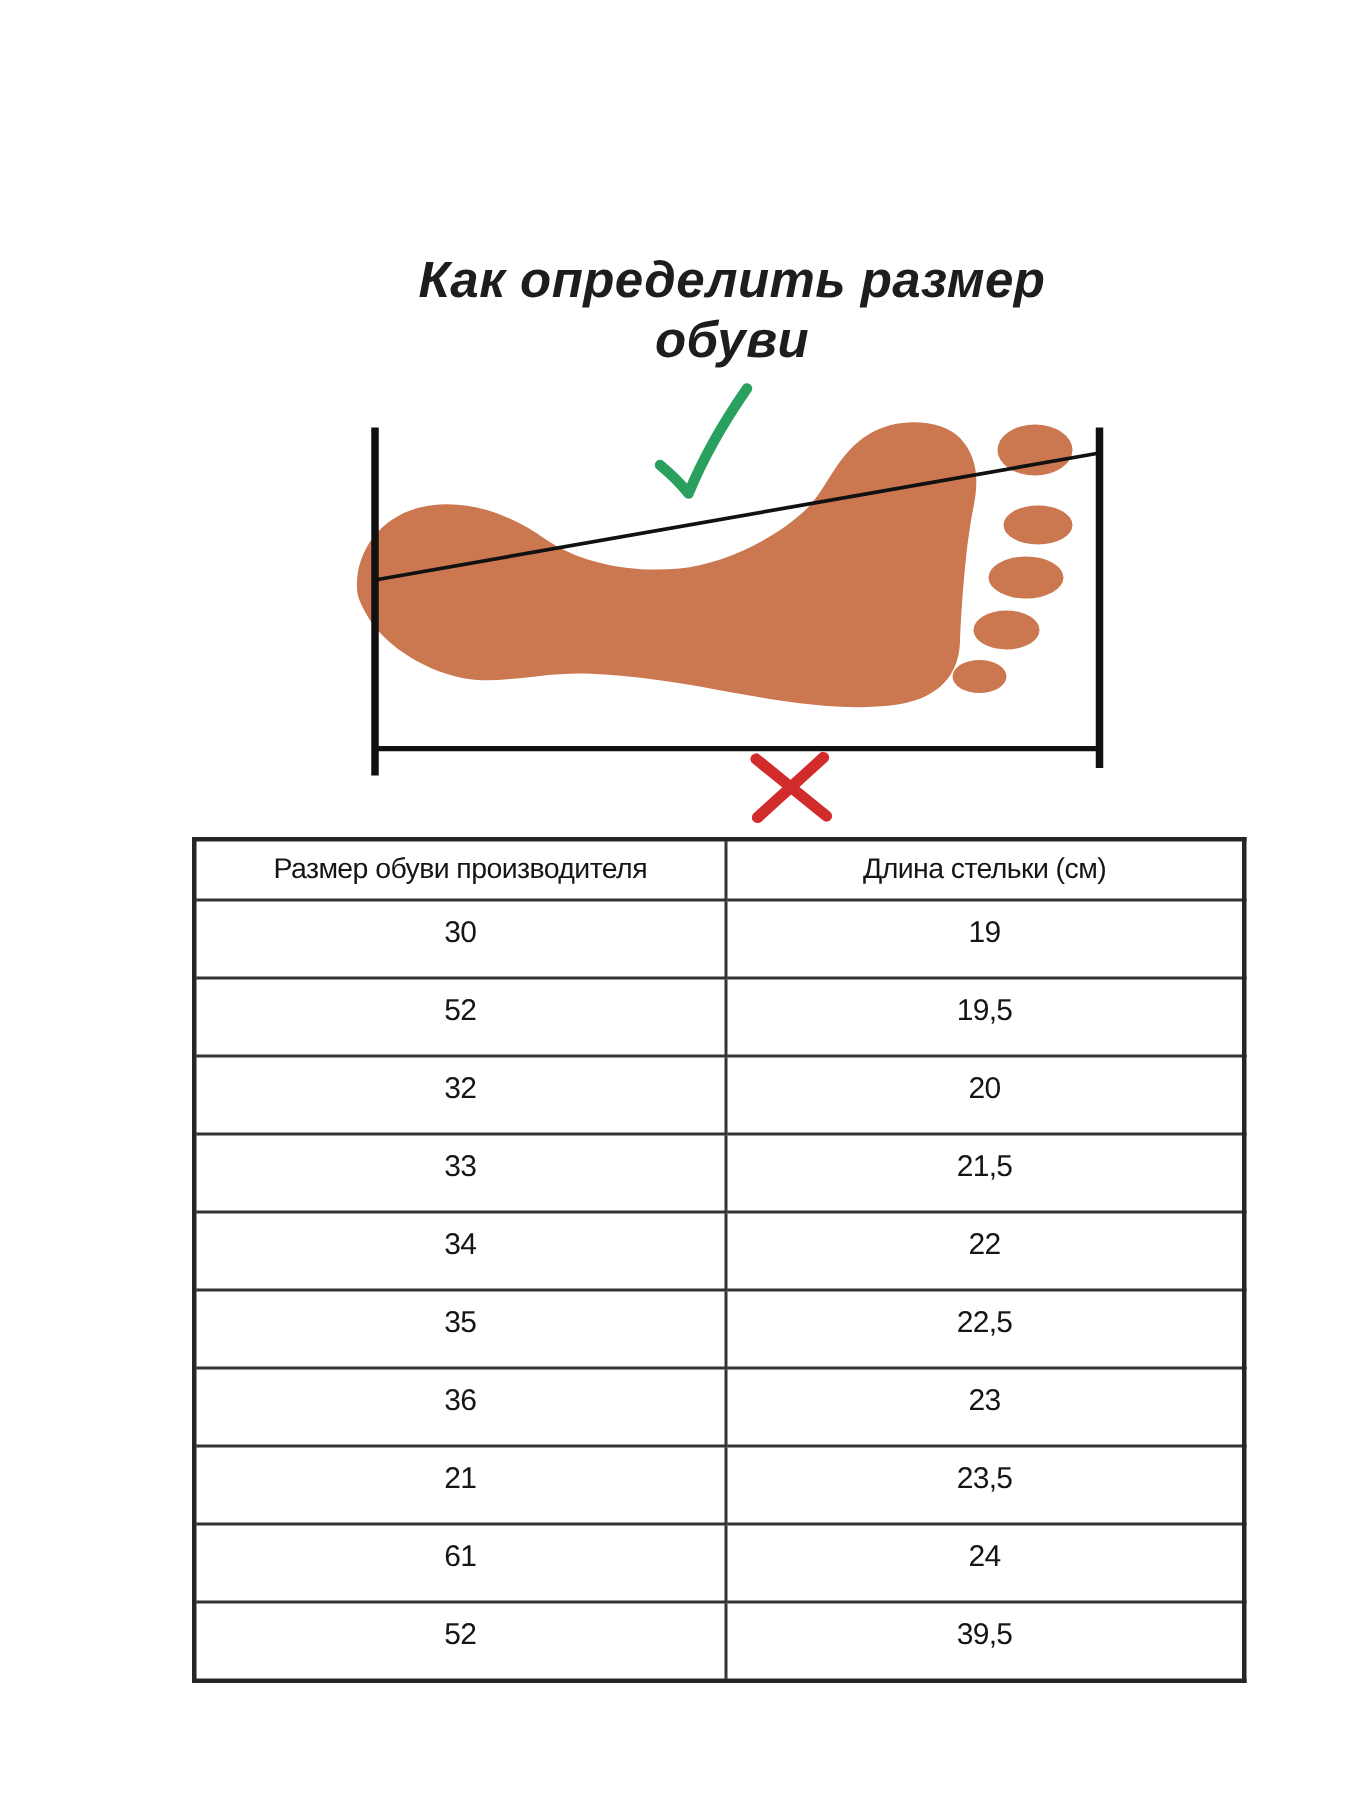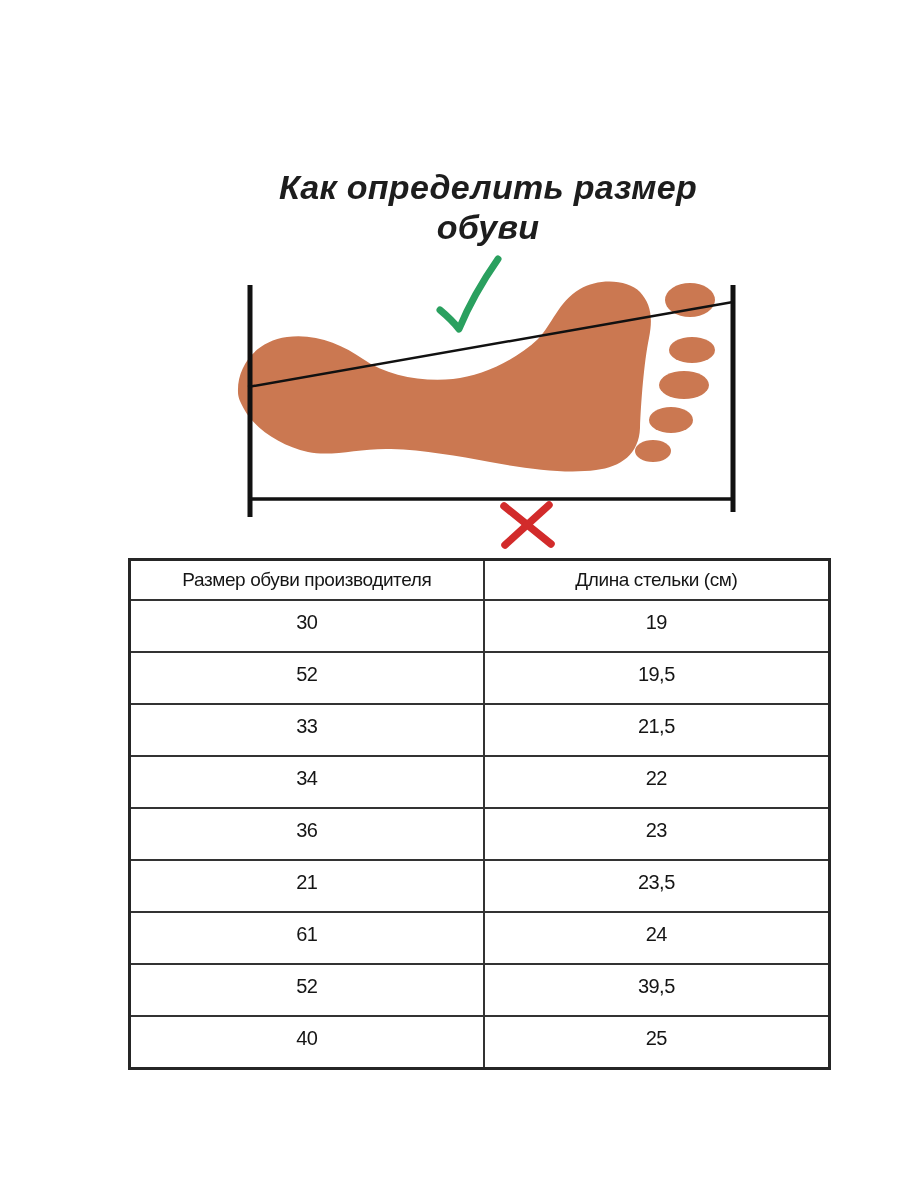--- a/index.html
+++ b/index.html
@@ -97,43 +97,47 @@
     <tbody>
         <tr>
           <td>30</td>
           <td>19</td>
         </tr>
         <tr>
           <td>52</td>
           <td>19,5</td>
         </tr>
         <tr>
+          <td>32</td>
+          <td>20</td>
+        </tr>
+        <tr>
           <td>33</td>
           <td>21,5</td>
         </tr>
         <tr>
           <td>34</td>
           <td>22</td>
+        </tr>
+        <tr>
+          <td>35</td>
+          <td>22,5</td>
         </tr>
         <tr>
           <td>36</td>
           <td>23</td>
         </tr>
         <tr>
           <td>21</td>
           <td>23,5</td>
         </tr>
         <tr>
           <td>61</td>
           <td>24</td>
         </tr>
         <tr>
           <td>52</td>
           <td>39,5</td>
         </tr>
-        <tr>
-          <td>40</td>
-          <td>25</td>
-        </tr>
       </tbody>
   </table>
 
 </div>
 
 </body></html>

